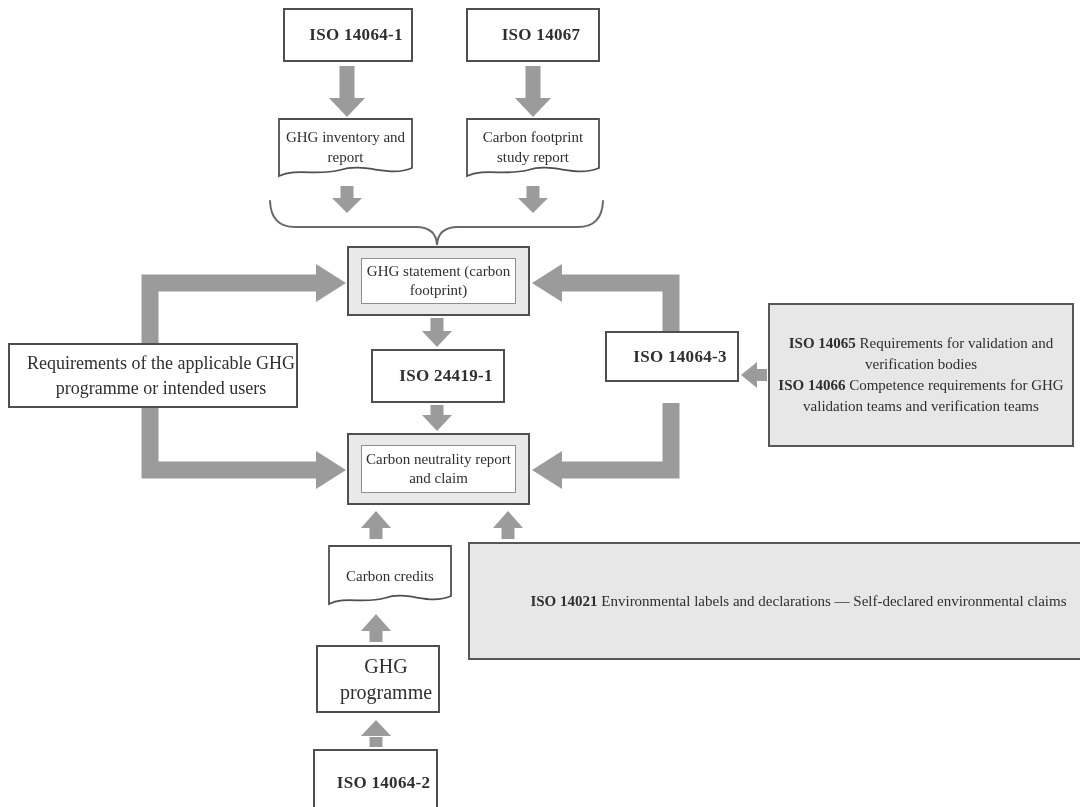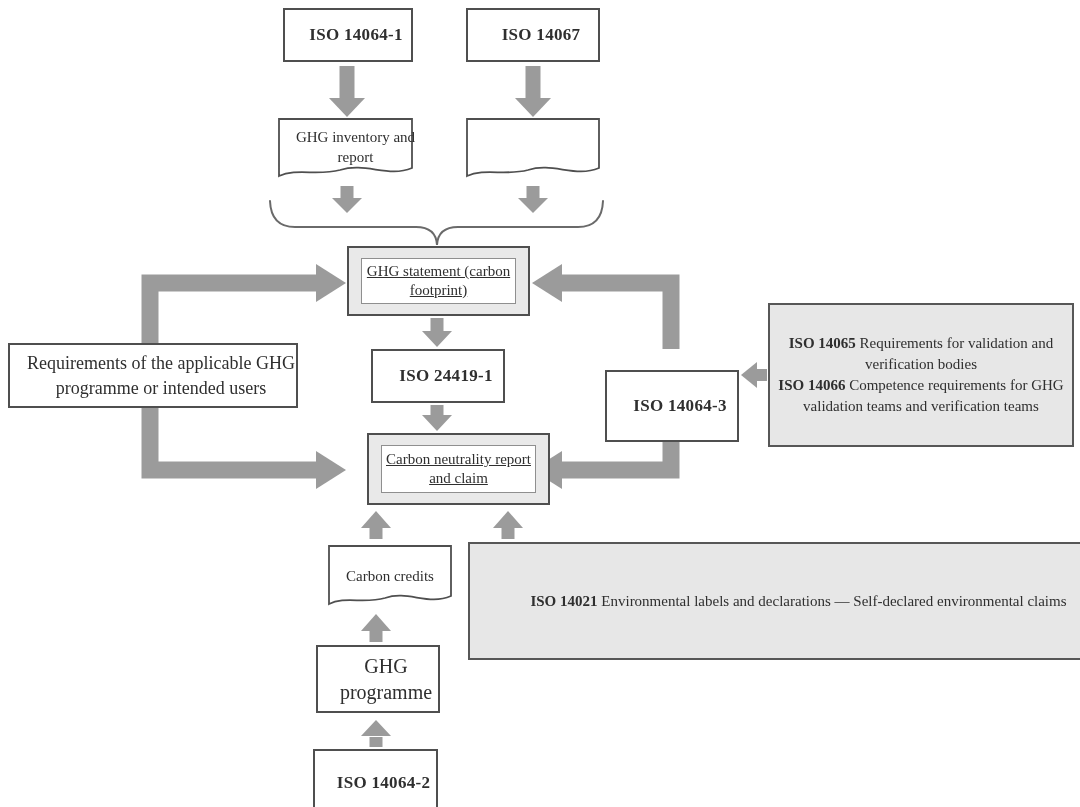--- a/index.html
+++ b/index.html
@@ -11,43 +11,43 @@
   .box{
     position:absolute;background:#fff;border:2px solid #4f4f4f;box-sizing:border-box;
     display:flex;align-items:center;justify-content:center;text-align:center;z-index:2;padding-left:16px;
   }
   .iso{font-weight:bold;font-size:17px;letter-spacing:.3px;}
   .plain{font-size:20px;line-height:1.3;}
   .outer-gray{background:#e9e9e9;padding:10px 12px;}
   .inner-white{
     background:#fff;border:1px solid #8f8f8f;width:100%;height:100%;
     display:flex;align-items:center;justify-content:center;
-    font-size:15px;line-height:1.25;padding:2px;box-sizing:border-box;text-decoration:underline;
+    font-size:15px;line-height:1.25;padding:2px;box-sizing:border-box;
   }
   .info-box{
     position:absolute;background:#e7e7e7;border:2px solid #575757;box-sizing:border-box;
     font-size:15px;line-height:1.4;text-align:center;z-index:2;
     display:flex;flex-direction:column;justify-content:center;padding:8px 4px;
   }
   .info-item + .info-item{}
   .code{font-weight:bold;}
   .doc{position:absolute;z-index:2;}
   .doc svg{position:absolute;left:0;top:0;}
   .doc-label{position:absolute;left:0;right:0;top:10px;text-align:center;font-size:15px;line-height:1.3;}
   .doc-label.mid{top:22px;}
   
   #b-iso14064-1{left:283px;top:8px;width:130px;height:54px;}
   #b-iso14067{left:466px;top:8px;width:134px;height:54px;font-family:Liberation Serif, serif;}
-  #d-inventory{left:278px;top:118px;width:135px;height:66px;padding-left:20px;}
+  #d-inventory{left:278px;top:118px;width:135px;height:66px;}
   #d-footprint{left:466px;top:118px;width:134px;height:66px;}
   #b-statement{left:347px;top:246px;width:183px;height:70px;}
   #b-iso14068-1{left:371px;top:349px;width:134px;height:54px;}
-  #b-neutrality{left:347px;top:433px;width:183px;height:72px;margin-left:20px;}
+  #b-neutrality{left:347px;top:433px;width:183px;height:72px;}
   #b-require{left:8px;top:343px;width:290px;height:65px;font-size:18px;line-height:1.35;}
-  #b-iso14064-3{left:605px;top:370px;width:134px;height:72px;}
+  #b-iso14064-3{left:605px;top:331px;width:134px;height:51px;}
   #ib-validation{left:768px;top:303px;width:306px;height:144px;}
   #d-credits{left:328px;top:545px;width:124px;height:67px;}
   #b-programme{left:316px;top:645px;width:124px;height:68px;}
   #b-iso14064-2{left:313px;top:749px;width:125px;height:68px;}
   #ib-labels{left:468px;top:542px;width:661px;height:118px;}
 </style>
 </head>
 <body>
 
 <div class="canvas">
@@ -133,20 +133,21 @@
   <div class="doc" id="d-inventory">
     <svg width="135" height="66" viewBox="0 0 135 66">
       <path d="M1,1 L134,1 L134,50 C110,60 88,44 62,52 C40,58 18,50 1,58 Z" fill="#fff" stroke="#4f4f4f" stroke-width="1.8"></path>
     </svg>
     <div class="doc-label">GHG inventory and report</div>
   </div>
   <div class="doc" id="d-footprint">
     <svg width="134" height="66" viewBox="0 0 134 66">
       <path d="M1,1 L133,1 L133,50 C109,60 87,44 62,52 C40,58 18,50 1,58 Z" fill="#fff" stroke="#4f4f4f" stroke-width="1.8"></path>
     </svg>
+    <div class="doc-label">Carbon footprint study report</div>
   </div>
 
   <div class="box outer-gray" id="b-statement">
     <div class="inner-white">GHG statement (carbon footprint)</div>
   </div>
 
   <div class="box iso" id="b-iso14068-1">ISO 24419-1</div>
 
   <div class="box outer-gray" id="b-neutrality">
     <div class="inner-white">Carbon neutrality report and claim</div>

